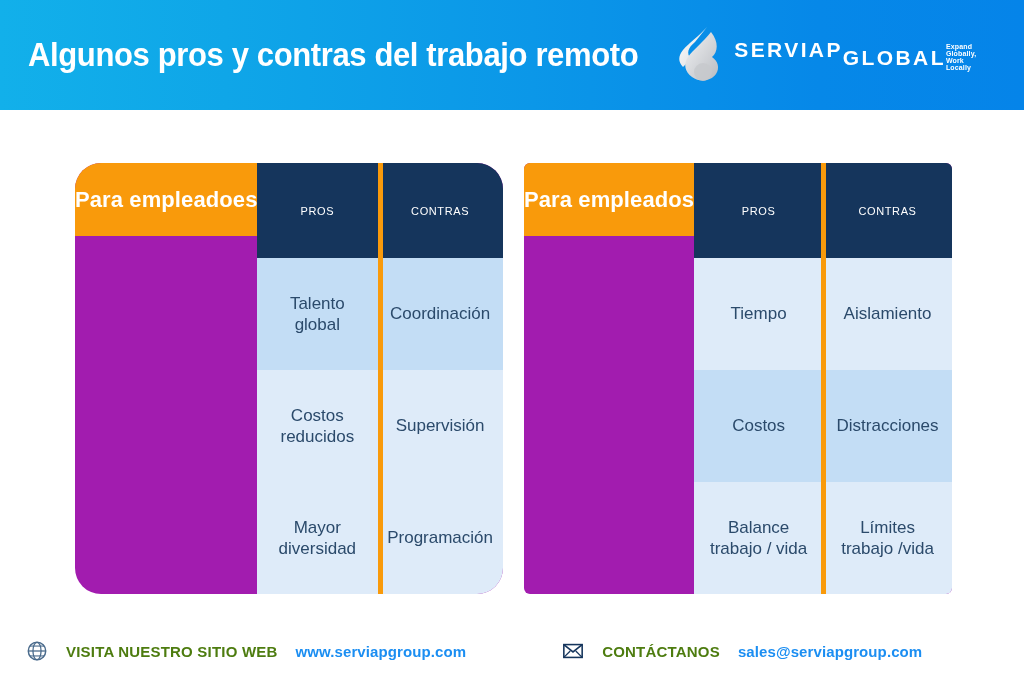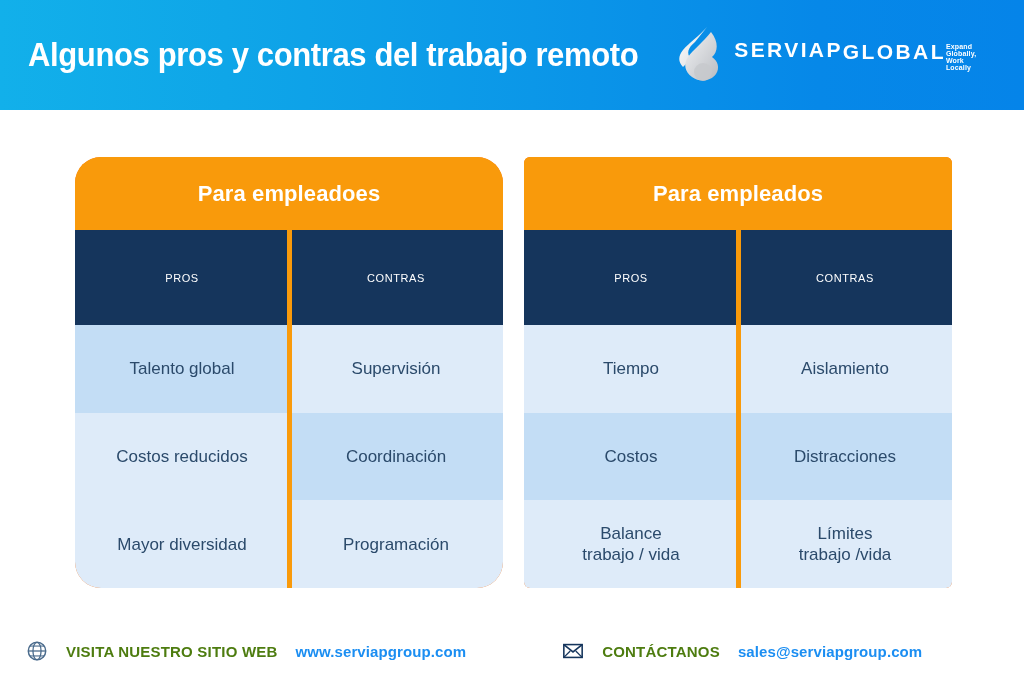--- a/index.html
+++ b/index.html
@@ -28,32 +28,32 @@
     white-space:nowrap;
   }
 
   
   .logo { display:flex; align-items:center; gap:11px; margin-right:22px; }
   .logo-mark { width:46px; height:58px; flex:none; display:block; }
   .logo-text { display:flex; flex-direction:row; line-height:1; }
   .logo-line1, .logo-line2 {
     color:#ffffff; font-size:21px; font-weight:bold; letter-spacing:2.4px;
   }
-  .logo-line2 { margin-top:2px; }
+  .logo-line2 { margin-top:8px; }
   .logo-tag {
     color:#ffffff; font-size:7px; font-weight:bold;
     letter-spacing:0.15px; margin-top:4px;
   }
 
   
   .card {
-    position:absolute; top:157px; width:428px; height:431px;
+    position:absolute; top:163px; width:428px; height:431px;
     border-radius:26px; overflow:hidden;
-    display:flex; flex-direction:column;
-    background:#f97316;
+    display:flex; flex-direction:row;
+    background:#a21caf;
   }
   .card-left  { left:75px; }
   .card-right { left:524px;border-radius:6px; }
 
   .card-title {
     height:73px; background:#f99a0b;
     display:flex; align-items:center; justify-content:center;
     color:#ffffff; font-size:22px; font-weight:bold;
     letter-spacing:0.1px;
   }
@@ -142,22 +142,22 @@
 
       <div class="col">
         <div class="col-head">PROS</div>
         <div class="cell band-b">Talento global</div>
         <div class="cell band-a">Costos reducidos</div>
         <div class="cell band-a">Mayor diversidad</div>
       </div>
 
       <div class="col">
         <div class="col-head">CONTRAS</div>
+        <div class="cell band-b">Coordinación</div>
         <div class="cell band-a">Supervisión</div>
-        <div class="cell band-b">Coordinación</div>
         <div class="cell band-a">Programación</div>
       </div>
     </div>
   </div>
 
   <div class="card card-right">
     <div class="card-title">Para empleados</div>
     <div class="table">
       <div class="divider"></div>
 

